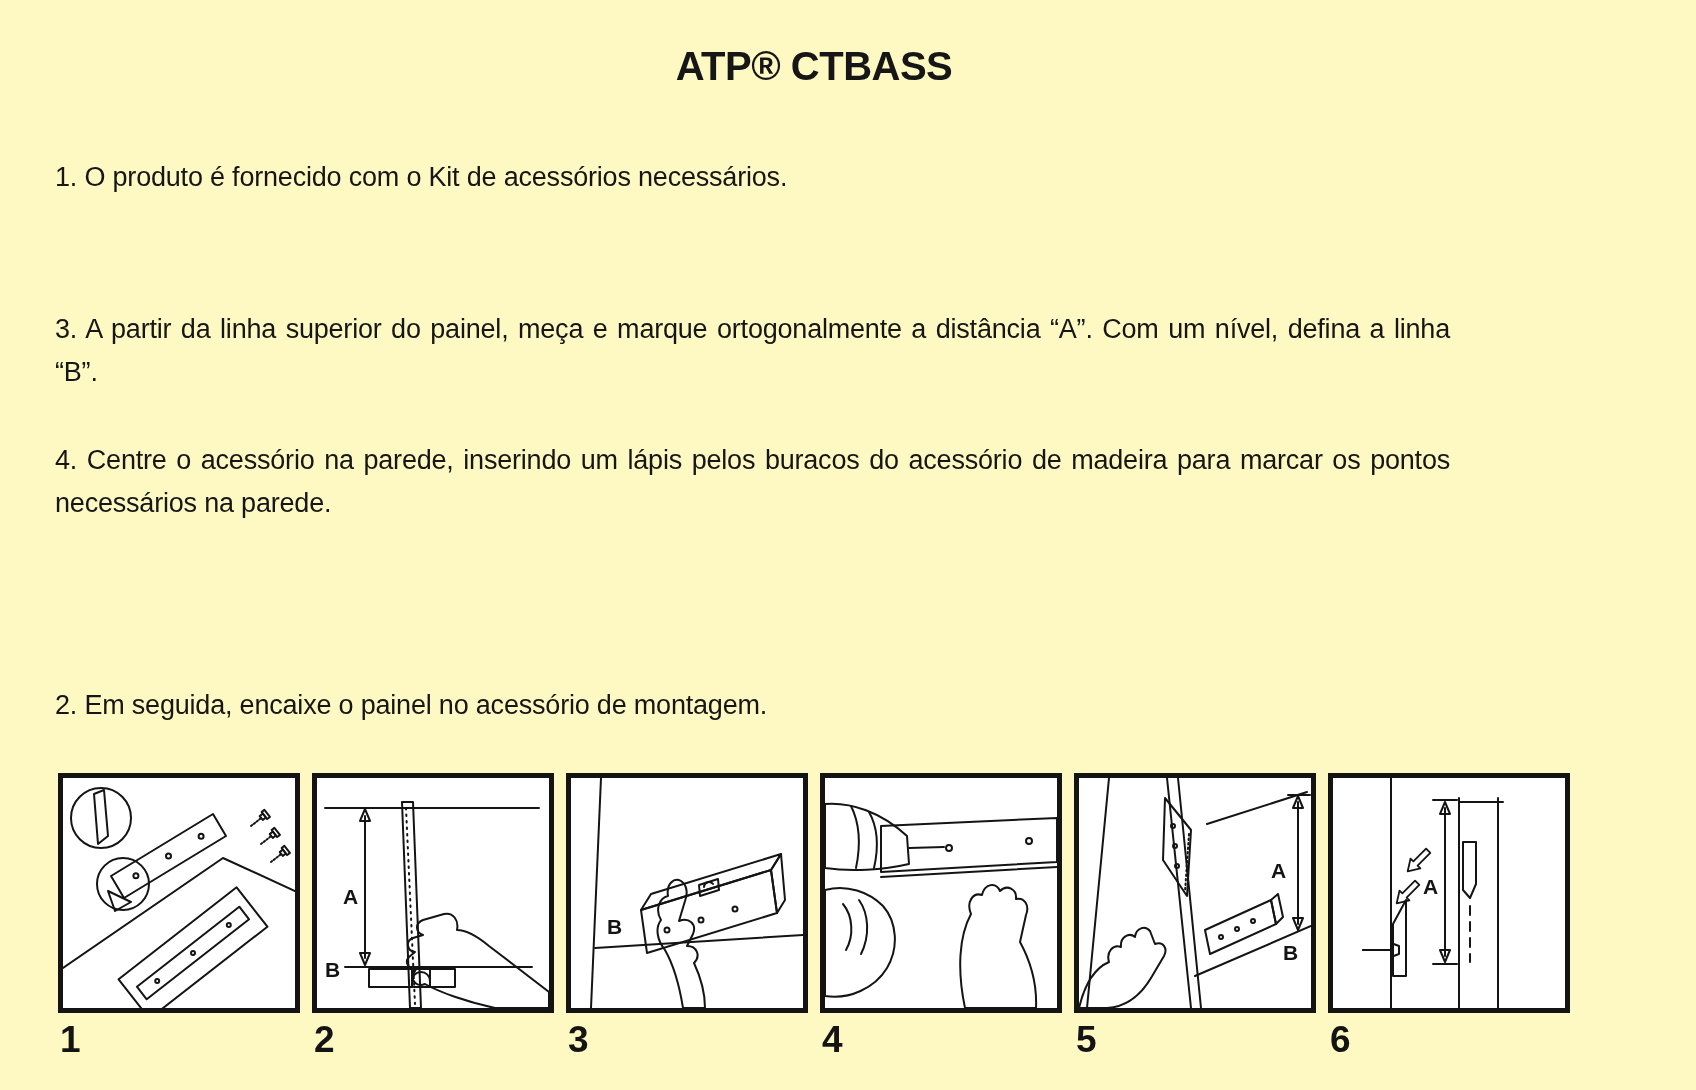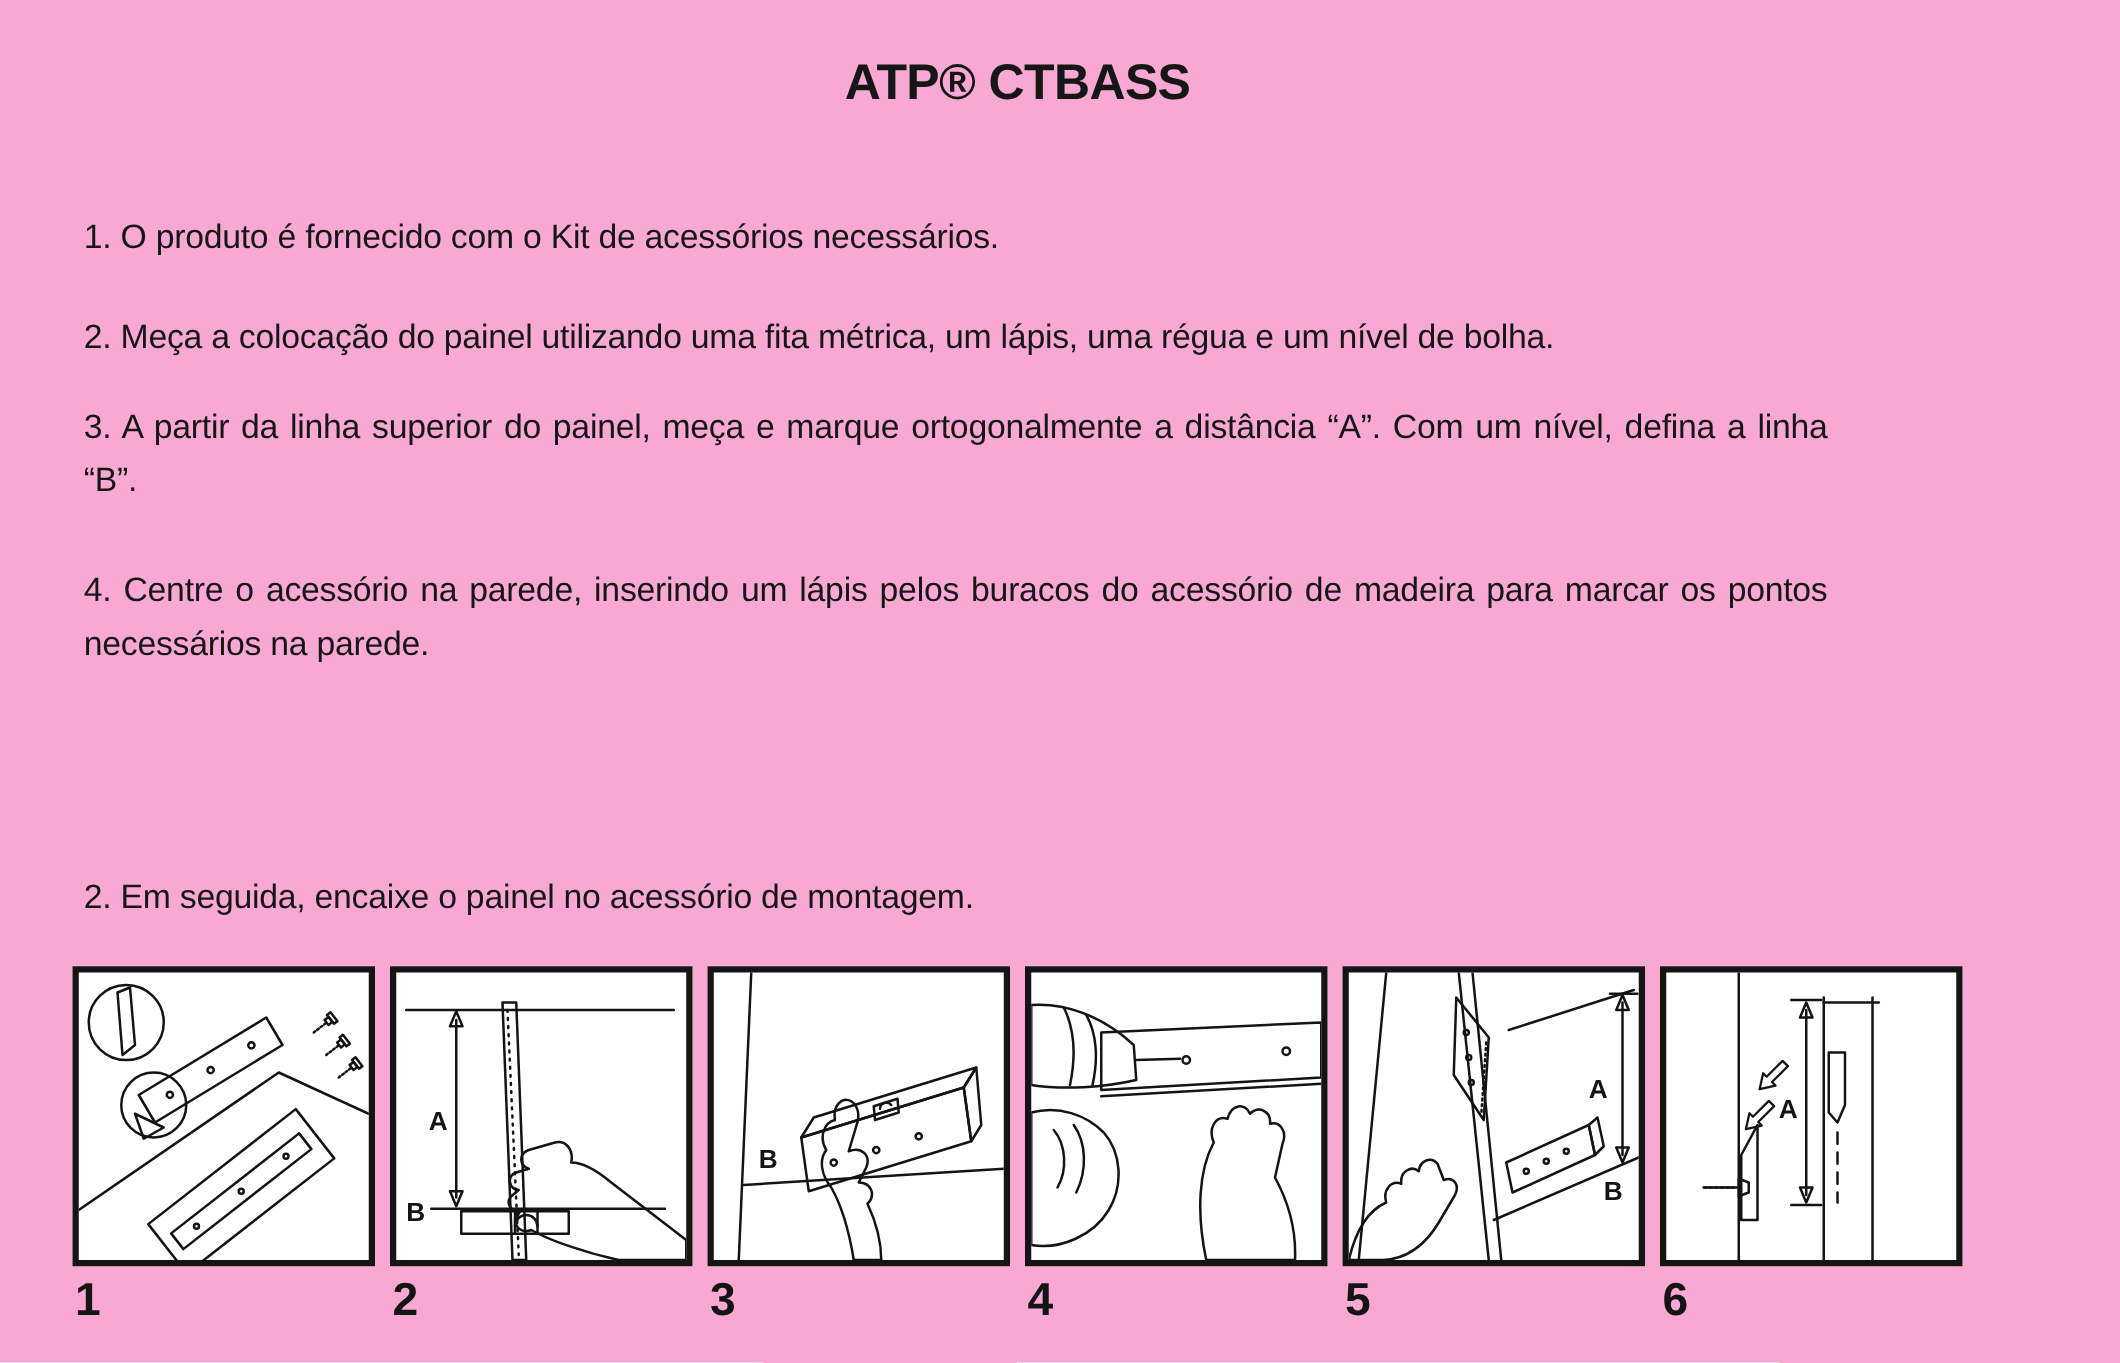--- a/index.html
+++ b/index.html
@@ -1,20 +1,20 @@
 <!DOCTYPE html>
 <html><head>
 <meta charset="utf-8">
 <style>
   html,body{margin:0;padding:0;background:#fff;}
-  .page{position:relative;width:1696px;height:1090px;background:#f9a8d4;
+  .page{position:relative;width:1696px;height:1090px;background:#fef9c3;
         font-family:"Liberation Sans",sans-serif;color:#161616;overflow:hidden;}
   .title{position:absolute;left:58px;top:44px;width:1512px;text-align:center;
          font-size:40px;font-weight:600;letter-spacing:-0.5px;}
-  .instr{position:absolute;left:55px;width:1395px;margin:12px;
+  .instr{position:absolute;left:55px;width:1395px;margin:0;
          font-size:27px;line-height:43px;letter-spacing:-0.2px;text-align:justify;}
   .p1{top:156px}.p2{top:236px}.p3{top:308px}.p4{top:439px}.p5{top:562px}.p6{top:684px}
   .figstrip{position:absolute;left:58px;top:773px;display:flex;gap:12px;}
   .fig{position:relative;width:232px;height:230px;border:5px solid #141414;background:#fff;}
   .fig svg{position:absolute;left:0;top:0;}
   .fignum{position:absolute;left:-3px;top:241px;font-size:37px;font-weight:600;color:#141414;}
   
   .fig path,.fig line,.fig polygon,.fig polyline,.fig circle,.fig rect{
     stroke:#141414;fill:none;stroke-width:2;stroke-linecap:round;stroke-linejoin:round;}
   .w1{stroke-width:1.3}.w15{stroke-width:1.5}.w25{stroke-width:2.5}.w3{stroke-width:3}
@@ -30,21 +30,20 @@
             fill:#141414;stroke:none;}
 </style>
 </head>
 <body>
 
 <div class="page">
 
   <div class="title">ATP® CTBASS</div>
 
   <p class="instr p1">1. O produto é fornecido com o Kit de acessórios necessários.</p>
-  <p class="instr p2">2. Meça a colocação do painel utilizando uma fita métrica, um lápis, uma régua e um nível de bolha.</p>
   <p class="instr p3">3. A partir da linha superior do painel, meça e marque ortogonalmente a distância “A”. Com um nível, defina a linha “B”.</p>
   <p class="instr p4">4. Centre o acessório na parede, inserindo um lápis pelos buracos do acessório de madeira para marcar os pontos necessários na parede.</p>
   <p class="instr p6">2. Em seguida, encaixe o painel no acessório de montagem.</p>
 
   <div class="figstrip">
 
     <div class="fig">
       <svg width="232" height="230" viewBox="0 0 232 230">
         <polyline points="0,190 160,80 232,113" class="w5"></polyline>
         <g>

